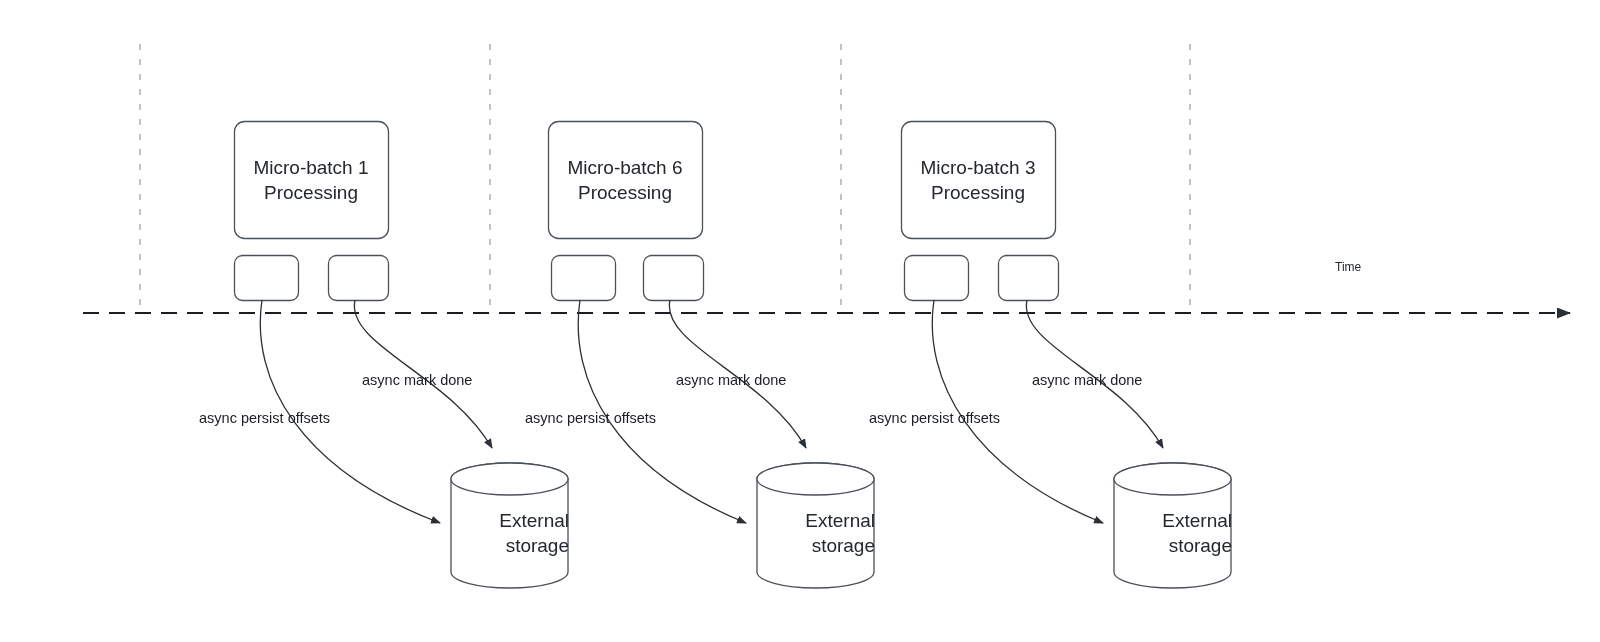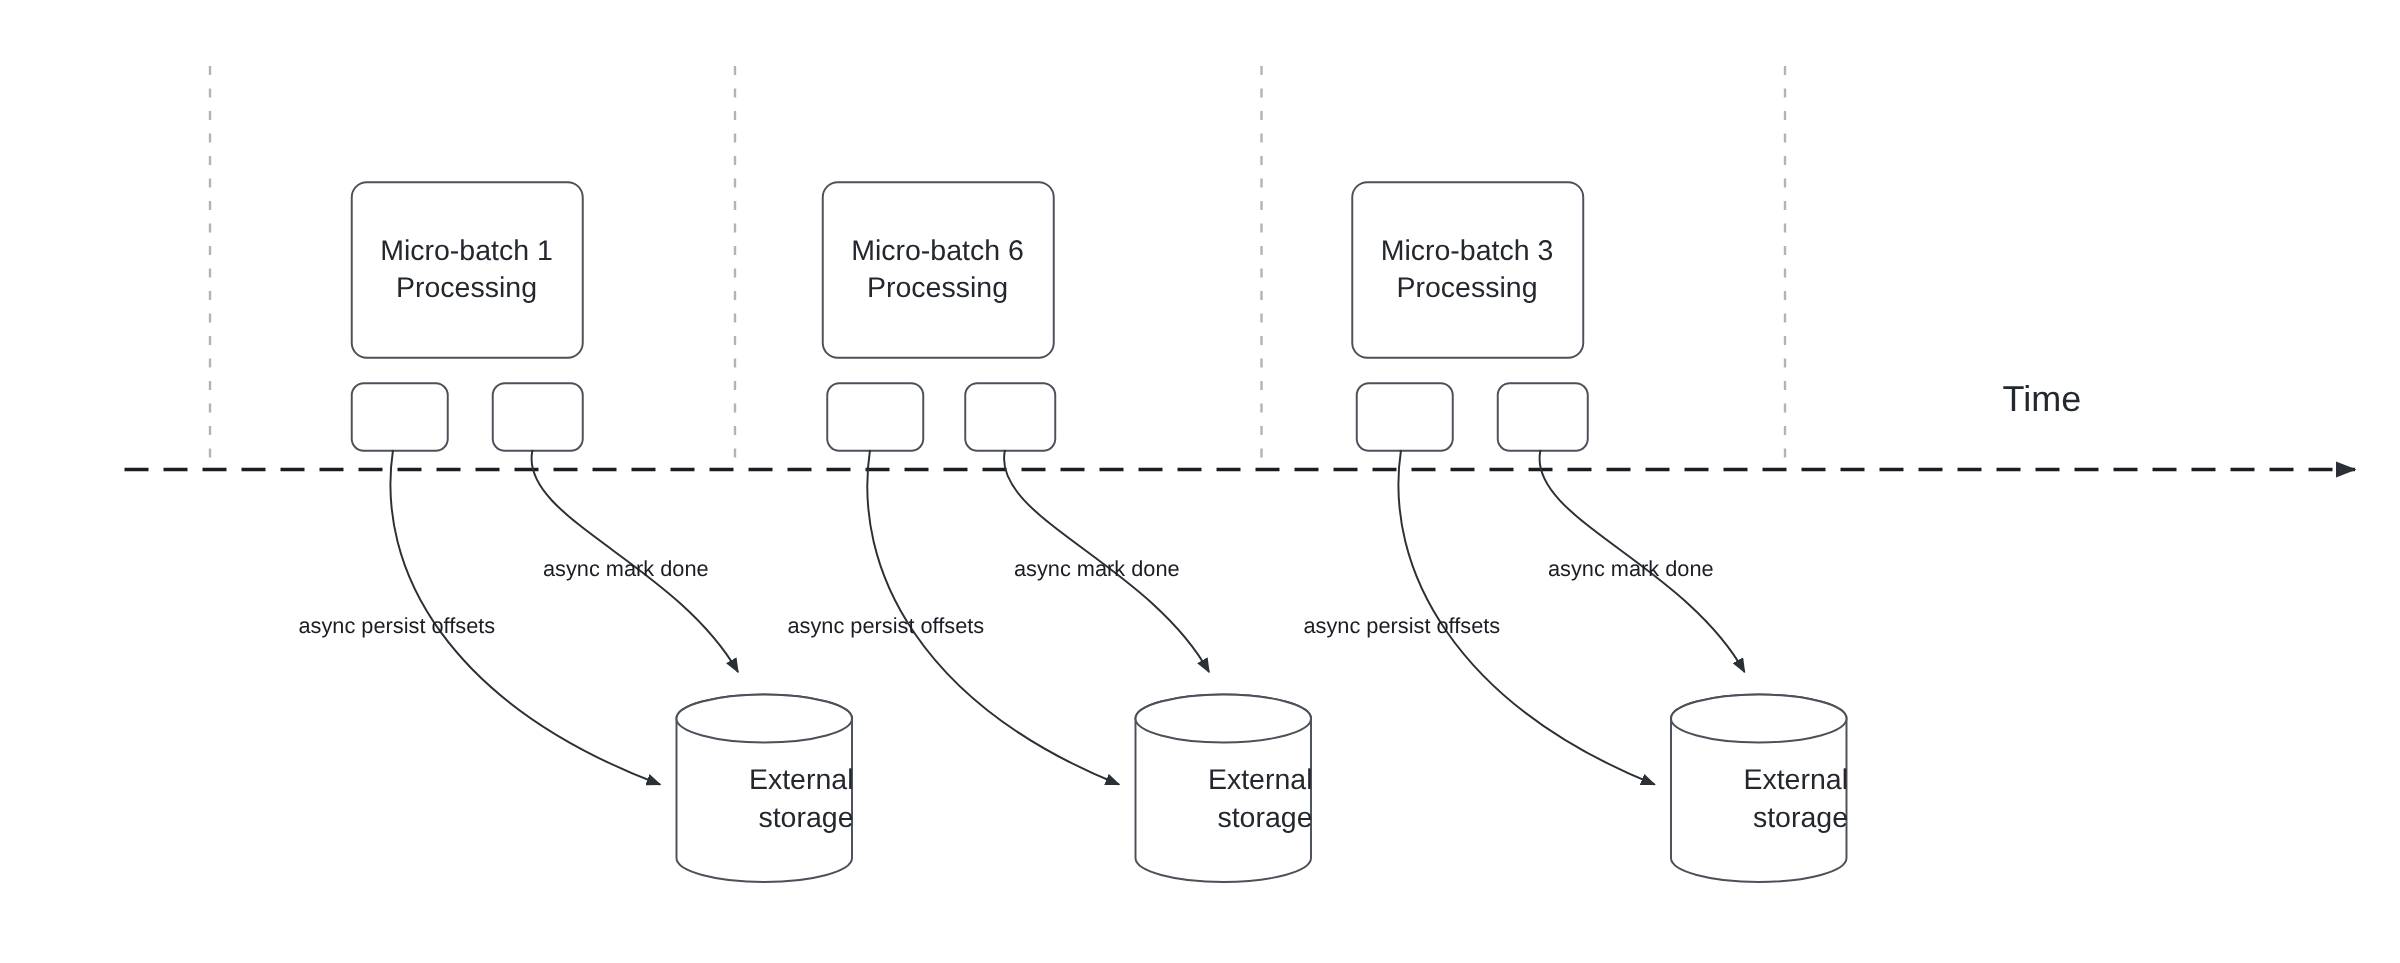--- a/index.html
+++ b/index.html
@@ -42,21 +42,21 @@
     position: absolute;
     color: #1a1d23;
     font-size: 14.5px;
     font-weight: normal;
     white-space: nowrap;
     line-height: 16px;
   }
   .time-label {
     position: absolute;
     color: #23272e;
-    font-size: 24px;
+    font-size: 12px;
     line-height: 22px;
     white-space: nowrap;
   }
 </style>
 </head>
 <body>
 
 <div id="canvas">
 
   <svg id="svg-layer" viewBox="0 0 1600 642" xmlns="http://www.w3.org/2000/svg">

